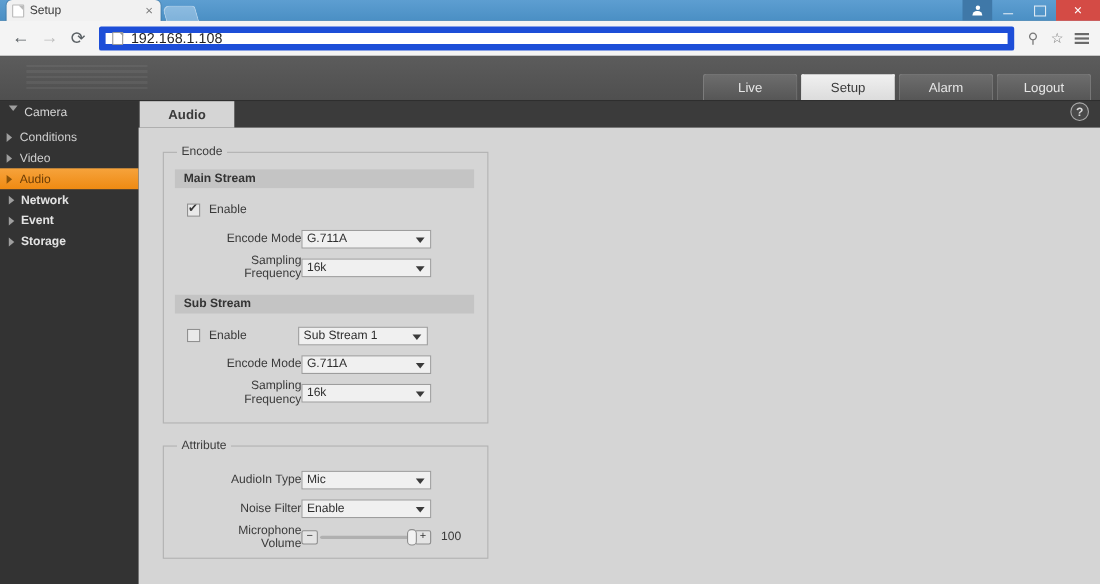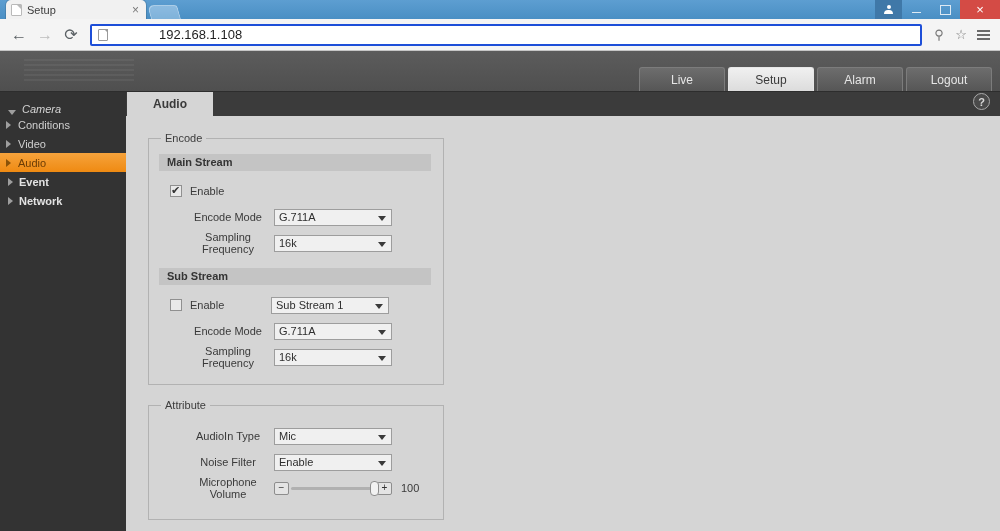--- a/index.html
+++ b/index.html
@@ -82,22 +82,22 @@
     display: flex; align-items: center; padding: 0 6px;
   }
   .nav-btn {
     width: 26px; height: 26px; display: flex; align-items: center;
     justify-content: center; color: #5b6165; font-size: 16px; cursor: pointer;
   }
   .nav-btn.disabled { color: #bdbdbd; }
   .reload-glyph { font-size: 16px; color: #5b6165; }
   .omnibox {
     flex: 1 1 auto; height: 22px; margin: 0 6px;
-    background: #fff; border: 2px solid #1d4ed8; border-radius: 2px;
-    display: flex; align-items: center; padding: 0 6px; gap: 44px;
+    background: #fff; border: 6px solid #1d4ed8; border-radius: 2px;
+    display: flex; align-items: center; padding: 0 6px;
   }
   .omnibox-icon {
     width: 10px; height: 12px; background: #fff; border: 1px solid #9a9a9a;
     border-radius: 1px; margin-right: 7px; position: relative; flex: 0 0 auto;
   }
   .omnibox-icon::before {
     content: ""; position: absolute; top: -1px; right: -1px;
     border-left: 4px solid transparent; border-top: 4px solid #9a9a9a;
   }
   .omnibox-url { font-size: 13px; color: #1f1f1f; }
@@ -137,22 +137,22 @@
     background: linear-gradient(#f0f0f0, #dcdcdc);
     color: #3a3a3a; border-color: #e7e7e7;
   }
 
   .dev-body { position: relative; width: 100%; height: 439px; }
   .sidebar {
     position: absolute; left: 0; top: 0; width: 126px; height: 439px;
     background: #333333; padding-top: 4px;
   }
   .menu-group-title {
-    height: 19px; display: flex; align-items: flex-end; padding-left: 8px;
-    font-size: 11px; color: #d5d5d5; cursor: pointer; font-style: italic;
+    height: 19px; display: flex; align-items: flex-start; padding-left: 8px;
+    font-size: 11px; color: #d5d5d5; cursor: pointer;
   }
   .menu-group-title .caret-down {
     width: 0; height: 0; margin-right: 6px;
     border-left: 4px solid transparent; border-right: 4px solid transparent;
     border-top: 5px solid #9e9e9e;
   }
   .menu-item {
     height: 19px; display: flex; align-items: center; padding-left: 6px;
     font-size: 11px; color: #cfcfcf; cursor: pointer;
   }
@@ -208,21 +208,21 @@
   fieldset.group legend {
     font-size: 11px; color: #3c3c3c; padding: 0 4px; margin-left: 2px;
   }
   .section-head {
     height: 17px; line-height: 17px; background: #c4c4c4;
     font-size: 11px; font-weight: bold; color: #343434;
     padding-left: 8px; margin: 2px 0 9px 0; width: 272px;
   }
   .row { display: flex; align-items: center; height: 22px; margin-bottom: 4px; }
   .row-label {
-    width: 115px; font-size: 11px; color: #3a3a3a; text-align: center;
+    width: 115px; font-size: 11px; color: #3a3a3a; text-align: right;
     padding-left: 23px;
   }
   .chk {
     width: 12px; height: 12px; background: #e9e9e9;
     border: 1px solid #909090; margin-left: 11px; margin-right: 8px;
     position: relative; flex: 0 0 auto; cursor: pointer;
   }
   .chk.checked::after {
     content: "✔"; position: absolute; left: 0px; top: -3px;
     font-size: 11px; color: #343434; line-height: 14px;
@@ -325,25 +325,29 @@
       <div class="menu-item">
         <span class="caret-right"></span>
         <span>Video</span>
       </div>
       <div class="menu-item selected">
         <span class="caret-right"></span>
         <span>Audio</span>
       </div>
       <div class="menu-top">
         <span class="caret-right"></span>
+        <span>Network</span>
+      </div>
+      <div class="menu-top">
+        <span class="caret-right"></span>
         <span>Event</span>
       </div>
       <div class="menu-top">
         <span class="caret-right"></span>
-        <span>Network</span>
+        <span>Storage</span>
       </div>
     </div>
 
     <div class="content">
       <div class="tabbar">
         <div class="content-tab">Audio</div>
         <div class="help-icon">?</div>
       </div>
 
       <div class="panel">
@@ -395,21 +399,21 @@
 
           <div class="row">
             <span class="row-label">Sampling Frequency</span>
             <span class="select">
               <span>16k</span>
               <span class="arrow"></span>
             </span>
           </div>
         </fieldset>
 
-        <fieldset class="group" style="margin-top:14px; padding-top:10px; padding-bottom:16px">
+        <fieldset class="group" style="margin-top:14px; padding-top:10px; padding-bottom:4px">
           <legend>Attribute</legend>
 
           <div class="row" style="margin-top:4px">
             <span class="row-label">AudioIn Type</span>
             <span class="select">
               <span>Mic</span>
               <span class="arrow"></span>
             </span>
           </div>
 

